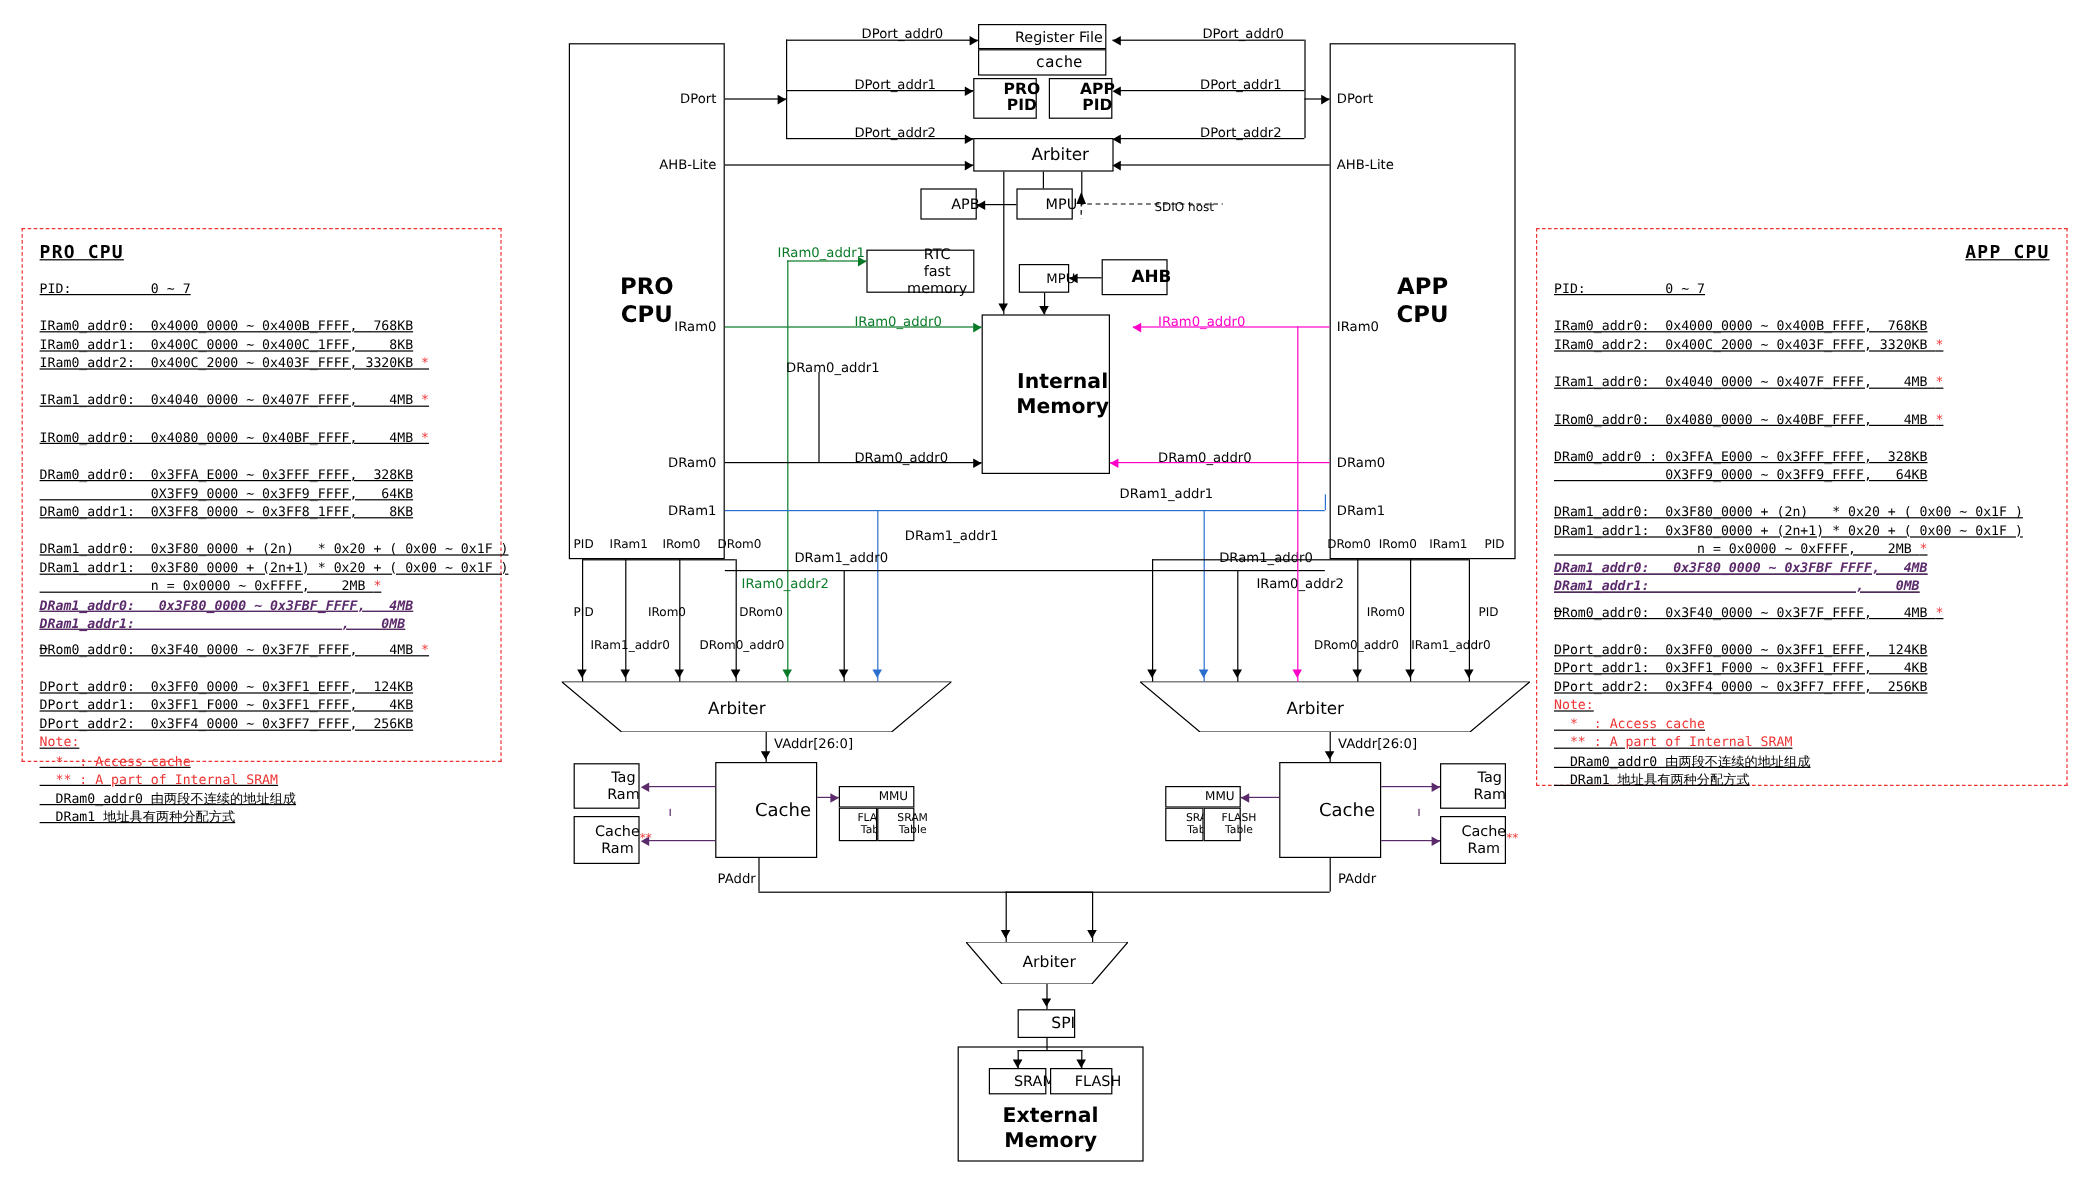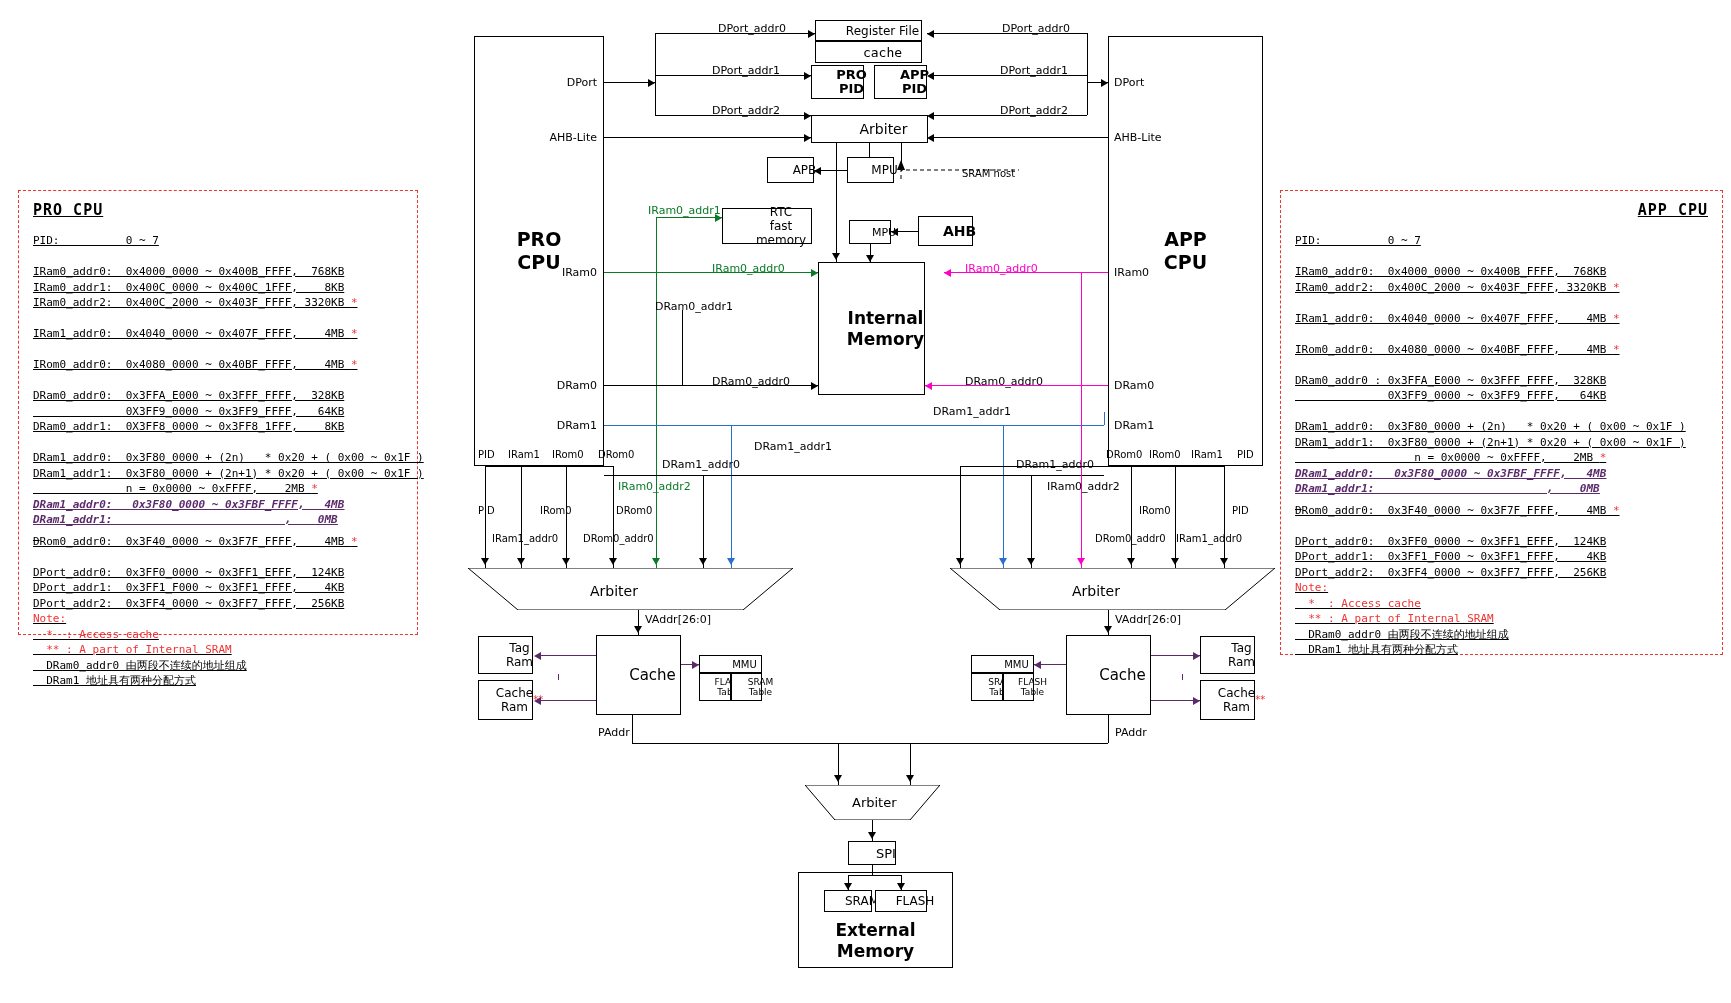--- a/index.html
+++ b/index.html
@@ -231,21 +231,21 @@
 
   <div class="ln v" style="left:869px;top:143px;height:14px;"></div>
   <div class="ln h" style="left:814px;top:170px;width:33px;"></div>
   <div class="arrow al" style="left:814px;top:167px;"></div>
 
   <svg style="position:absolute;left:893px;top:158px;width:130px;height:24px;">
     <path d="M8,28 L8,12 L126,12" stroke="#000" stroke-width="1" fill="none" stroke-dasharray="4,3"></path>
     <polygon points="8,2 4,12 12,12" fill="#000"></polygon>
   </svg>
   <div class="ln v" style="left:901px;top:143px;height:28px;"></div>
-  <div class="lbl" style="left:962px;top:168px;font-size:10px;">SRAM host</div>
+  <div class="lbl" style="left:962px;top:168px;font-size:10px;">SDIO host</div>
 
   <div class="ln h" style="left:891px;top:231px;width:27px;"></div>
   <div class="arrow al" style="left:891px;top:228px;"></div>
   <div class="ln v" style="left:870px;top:244px;height:18px;"></div>
   <div class="arrow ad" style="left:866px;top:255px;"></div>
 
   <div class="ln v" style="left:836px;top:143px;height:119px;"></div>
   <div class="arrow ad" style="left:832px;top:253px;"></div>
 
   <div class="ln h green" style="left:656px;top:217px;width:66px;"></div>

